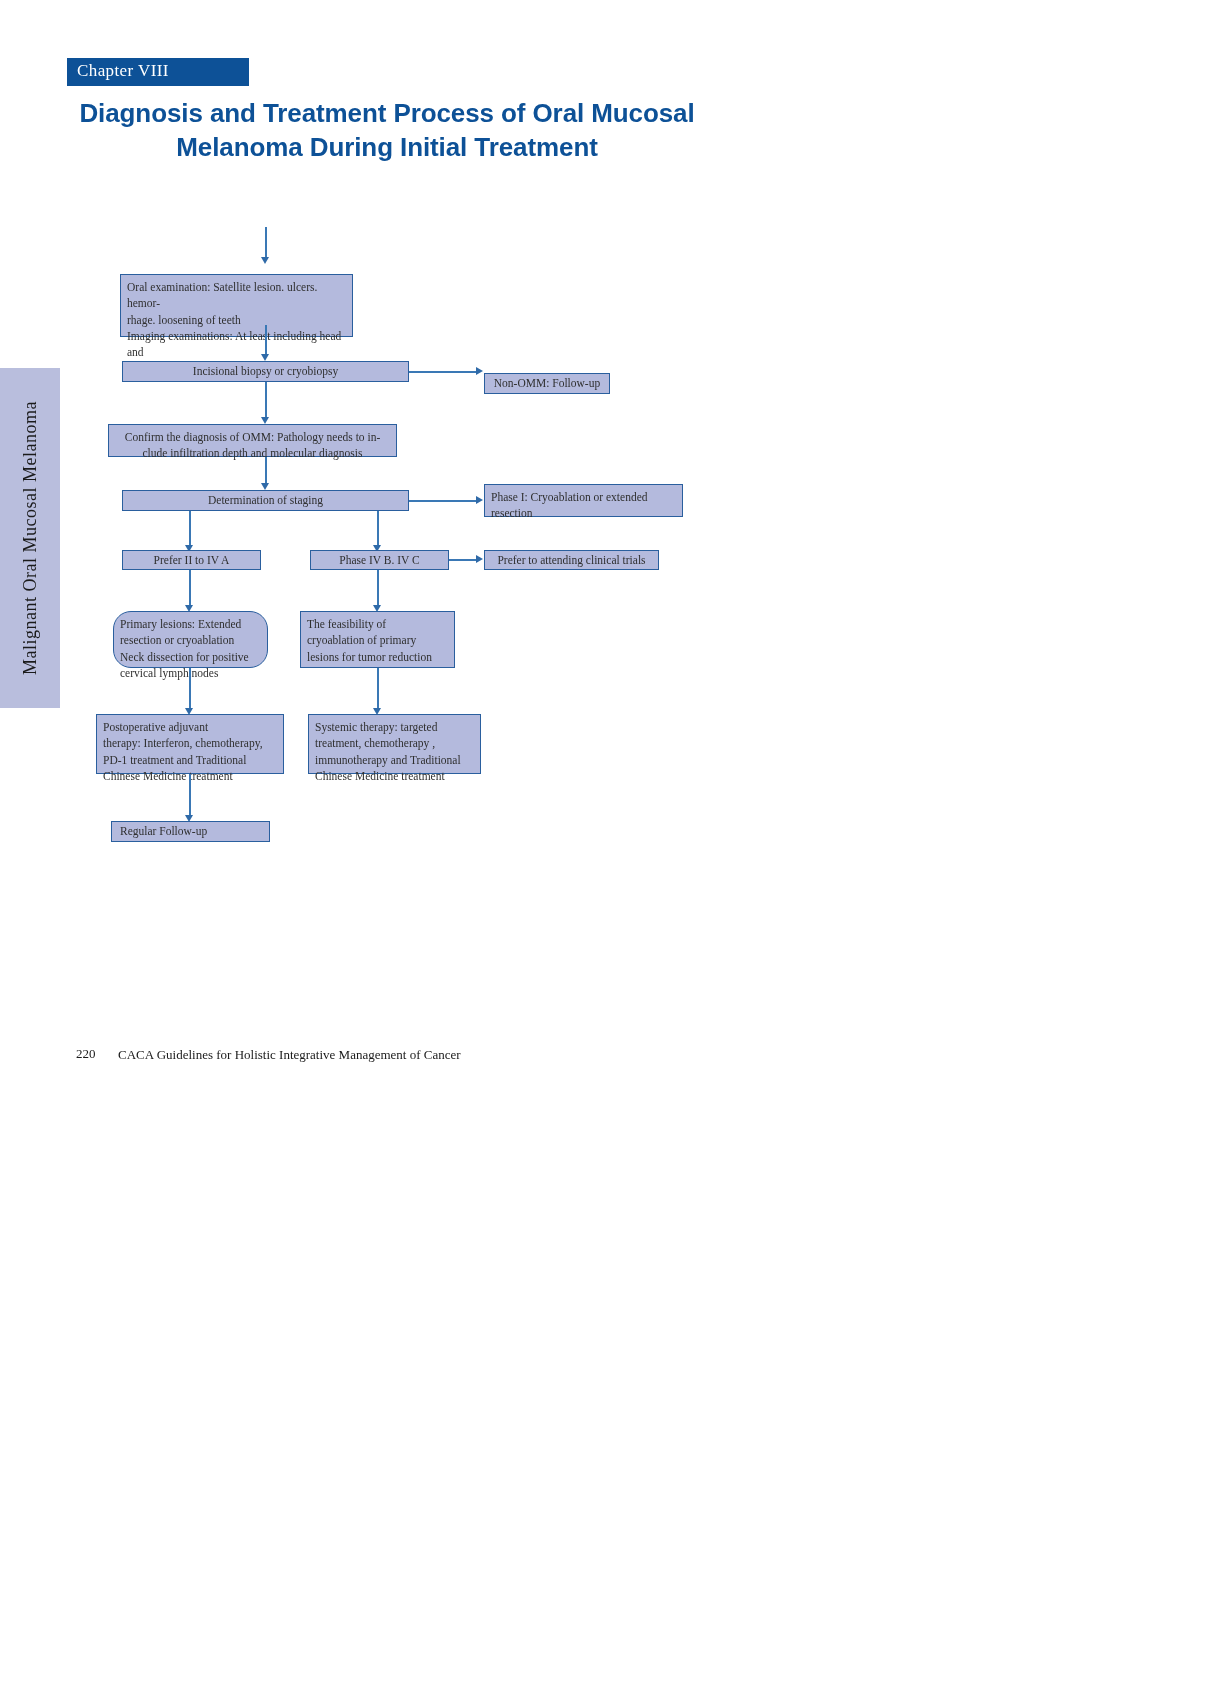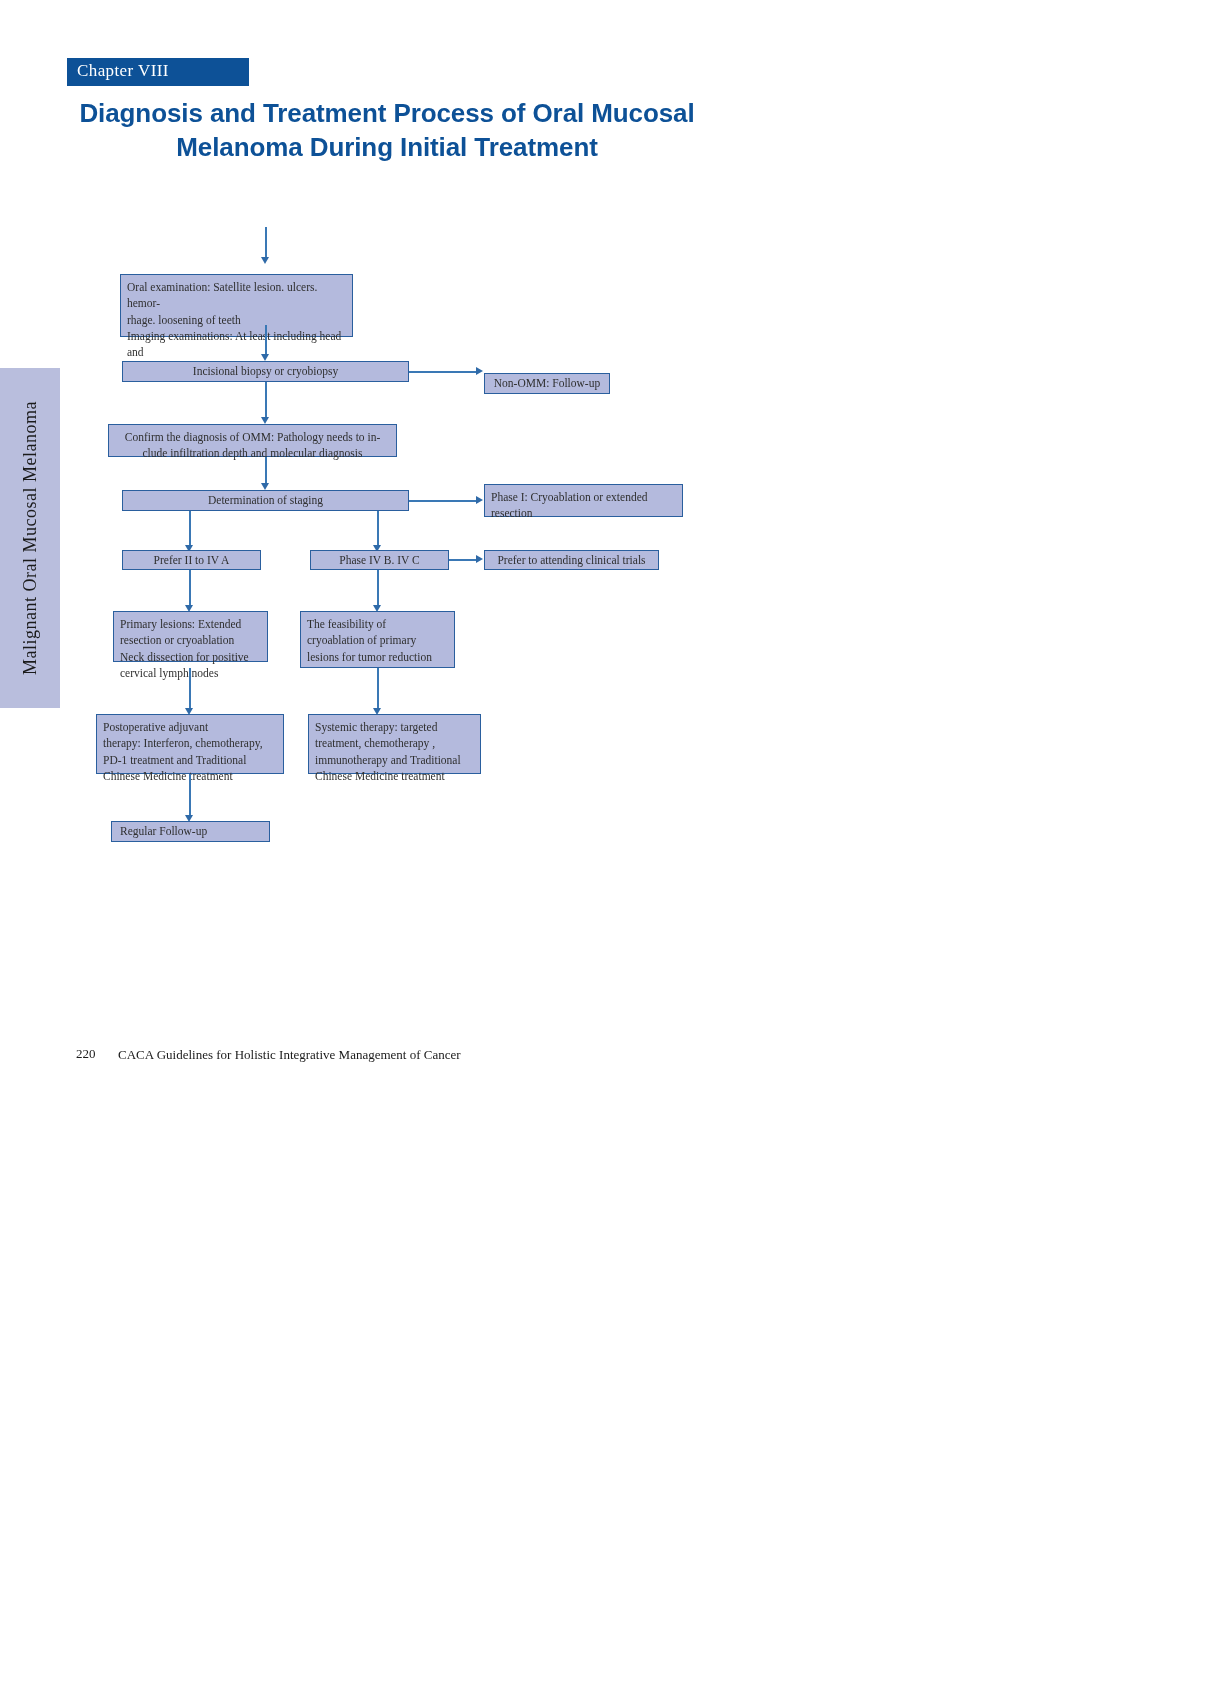--- a/index.html
+++ b/index.html
@@ -226,21 +226,21 @@
   <div class="node vcenter" style="left:484px; top:550px; width:175px; height:20px;">
     <span>Prefer to attending clinical trials</span>
   </div>
 
   <div class="vline" style="left:189px; top:570px; height:38px;"></div>
   <div class="arrow-down" style="left:185px; top:605px;"></div>
 
   <div class="vline" style="left:377px; top:570px; height:38px;"></div>
   <div class="arrow-down" style="left:373px; top:605px;"></div>
 
-  <div class="node vtop" style="left:113px; top:611px; width:155px; height:51px;">
+  <div class="node vtop" style="left:113px; top:611px; width:155px; height:57px;border-radius:18px;">
     <div>Primary    lesions:    Extended</div>
     <div>resection or cryoablation</div>
     <div>Neck  dissection  for  positive</div>
     <div>cervical lymph nodes</div>
   </div>
 
   <div class="node vtop" style="left:300px; top:611px; width:155px; height:57px;">
     <div>The feasibility of</div>
     <div>cryoablation of primary</div>
     <div>lesions for tumor reduction</div>

